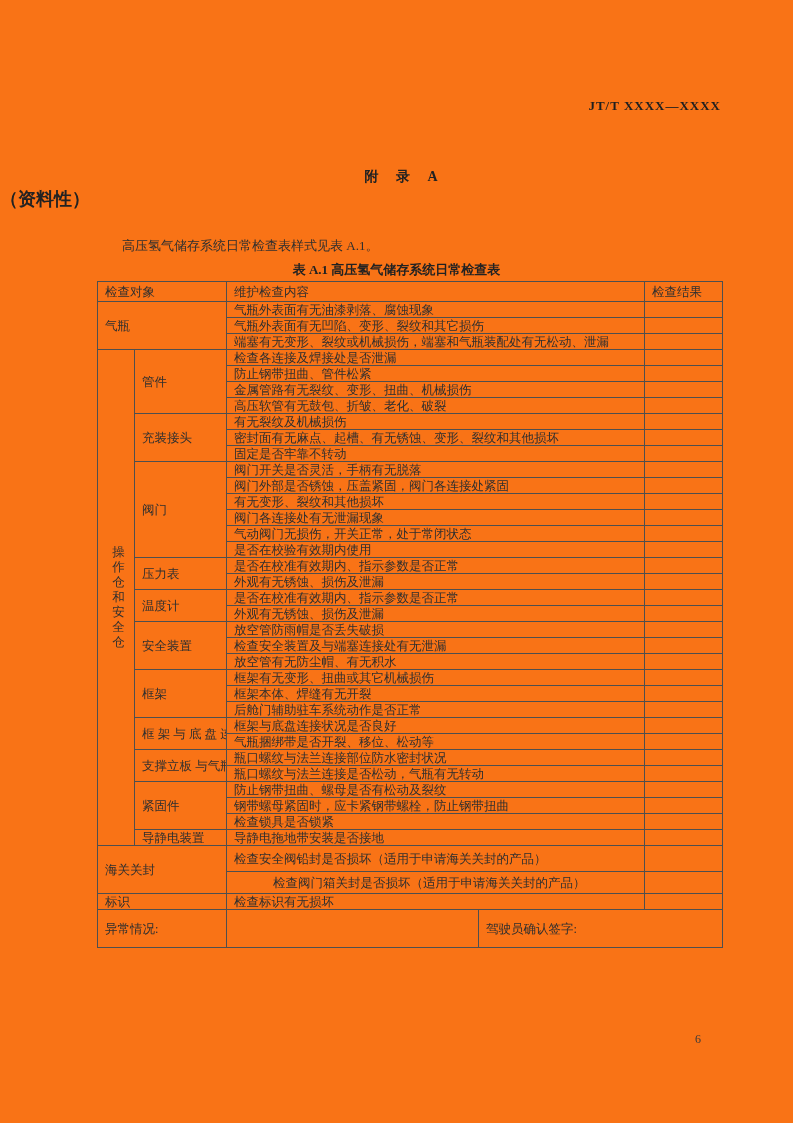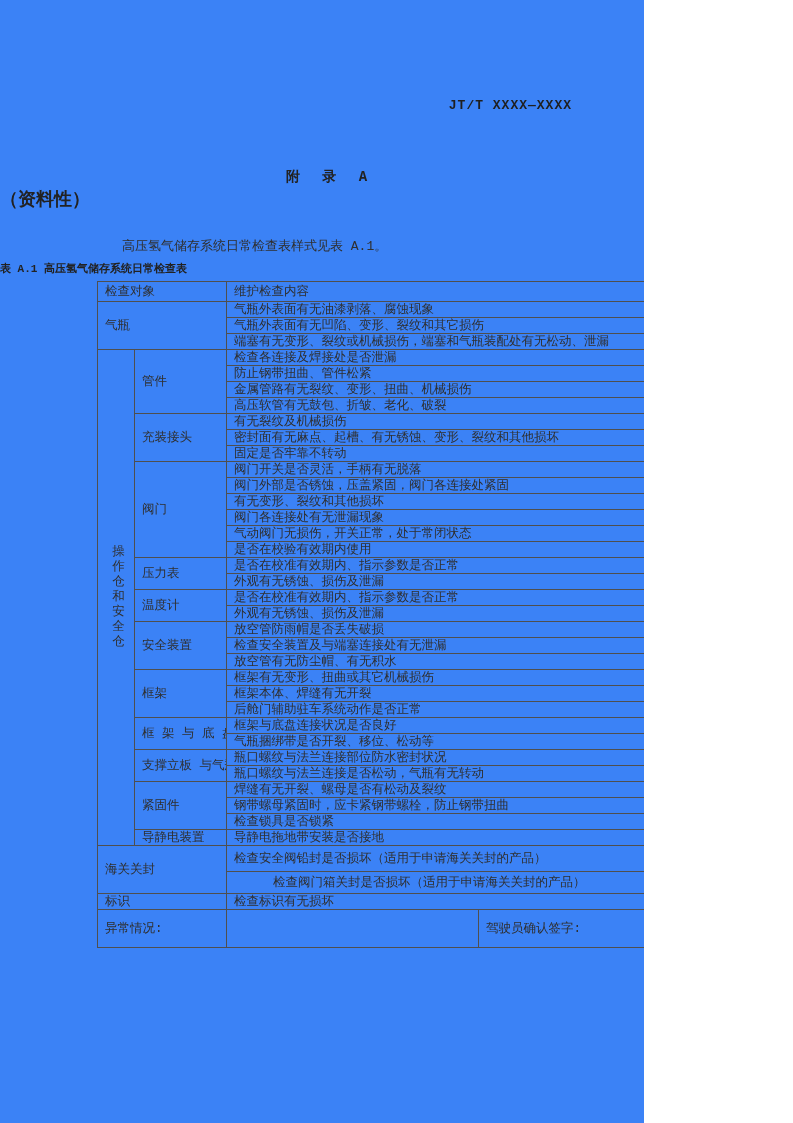--- a/index.html
+++ b/index.html
@@ -1,20 +1,20 @@
 <!DOCTYPE html>
 <html><head>
 <meta charset="utf-8">
 <style>
   html,body{margin:0;padding:0;background:#ffffff;}
   .page{
     position:relative;
-    width:644px;height:1123px;
-    background:#3b82f6;
-    font-family:Liberation Mono, monospace;
+    width:793px;height:1123px;
+    background:#f97316;
+    font-family:Liberation Serif, serif;
     color:#2f2f2f;
     overflow:hidden;
   }
   .doc-code{
     position:absolute;top:98px;right:72px;
     font-size:13px;font-weight:bold;letter-spacing:1px;color:#1f1f1f;
   }
   .title1{
     position:absolute;top:168px;left:16px;right:0;text-align:center;
     font-size:14px;font-weight:bold;letter-spacing:7px;color:#222;
@@ -25,22 +25,22 @@
   }
   .title3{
     position:absolute;top:205px;left:0;right:0;text-align:center;
     font-size:13.5px;font-weight:bold;color:#222;
   }
   .intro{
     position:absolute;top:237px;left:122px;
     font-size:13px;color:#2f2f2f;
   }
   .caption{
-    position:absolute;top:261px;left:0;right:0;
-    font-size:11px;font-weight:bold;color:#222;
+    position:absolute;top:261px;left:0;right:0;text-align:center;
+    font-size:13px;font-weight:bold;color:#222;
   }
   table.insp{
     position:absolute;top:281px;left:97px;
     width:625px;border-collapse:collapse;table-layout:fixed;
   }
   table.insp td{
     border:1px solid #4f4f4f;
     font-size:12.5px;line-height:14px;color:#2f2f2f;
     padding:0 2px 0 7px;
     white-space:nowrap;overflow:hidden;
@@ -234,21 +234,21 @@
       <td colspan="2">瓶口螺纹与法兰连接部位防水密封状况</td>
       <td class="r"></td>
     </tr>
     <tr>
       <td colspan="2">瓶口螺纹与法兰连接是否松动，气瓶有无转动</td>
       <td class="r"></td>
     </tr>
 
     <tr>
       <td rowspan="3" class="cat">紧固件</td>
-      <td colspan="2">焊缝有无开裂、螺母是否有松动及裂纹</td>
+      <td colspan="2">防止钢带扭曲、螺母是否有松动及裂纹</td>
       <td class="r"></td>
     </tr>
     <tr>
       <td colspan="2">钢带螺母紧固时，应卡紧钢带螺栓，防止钢带扭曲</td>
       <td class="r"></td>
     </tr>
     <tr>
       <td colspan="2">检查锁具是否锁紧</td>
       <td class="r"></td>
     </tr>

